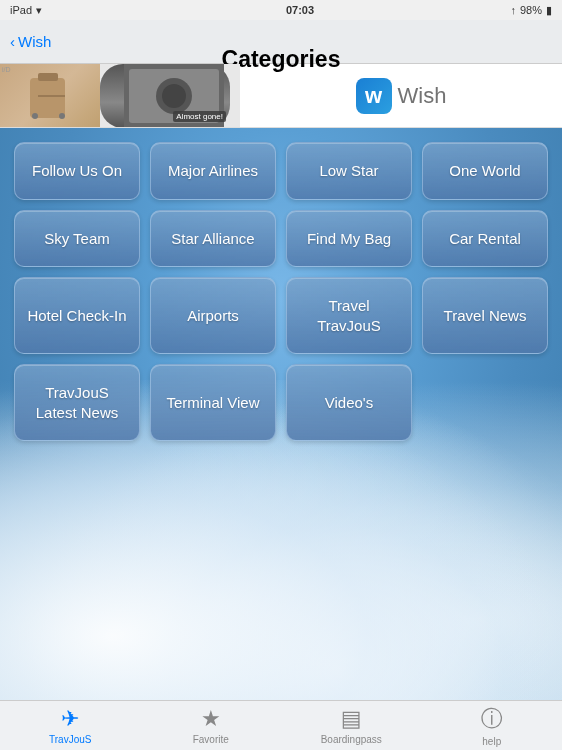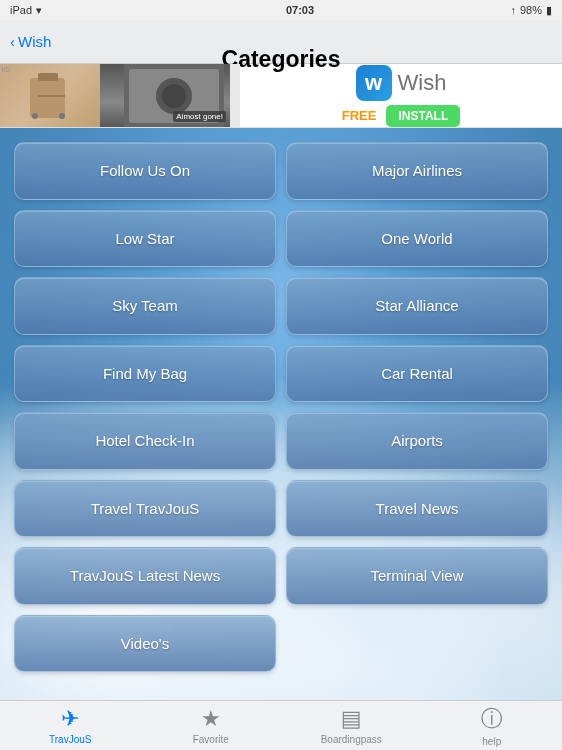--- a/index.html
+++ b/index.html
@@ -87,20 +87,21 @@
       width: 130px;
       height: 64px;
       background: linear-gradient(180deg, #555 0%, #888 60%, #555 100%);
       display: flex;
       align-items: center;
       justify-content: flex-end;
       padding-right: 6px;
       font-size: 9px;
       color: #ddd;
       position: relative;
+      border-radius: 23px;
     }
     .almost-gone {
       position: absolute;
       bottom: 6px;
       right: 4px;
       background: rgba(60,60,60,0.85);
       color: #fff;
       font-size: 8px;
       padding: 1px 3px;
       border-radius: 2px;
@@ -193,21 +194,21 @@
     }
 
     
     .categories-grid {
       position: absolute;
       top: 128px;
       left: 0;
       right: 0;
       padding: 14px 14px 10px 14px;
       display: grid;
-      grid-template-columns: 1fr 1fr;
+      grid-template-columns: 1fr 1fr 1fr 1fr;
       grid-template-rows: repeat(5, auto);
       gap: 10px;
       z-index: 10;
     }
 
     .cat-btn {
       background: linear-gradient(180deg, rgba(120,160,200,0.75) 0%, rgba(80,120,170,0.85) 100%);
       border: 1px solid rgba(180,210,240,0.5);
       border-radius: 10px;
       color: #fff;
@@ -302,24 +303,20 @@
         </svg>
         <div class="almost-gone">Almost gone!</div>
       </div>
 
     </div>
   </div>
   <div class="ad-right-section">
     <div class="wish-logo">
       <div class="wish-w">w</div>
       <div class="wish-name">Wish</div>
-    </div>
-    <div class="ad-buttons">
-      <span class="free-label">FREE</span>
-      <button class="install-btn">INSTALL</button>
     </div>
   </div>
 </div>
 
 <div class="sky-bg"></div>
 <div class="clouds-layer"></div>
 
 <div class="categories-grid">
 <button class="cat-btn">Follow Us On</button>
     <button class="cat-btn">Major Airlines</button>

